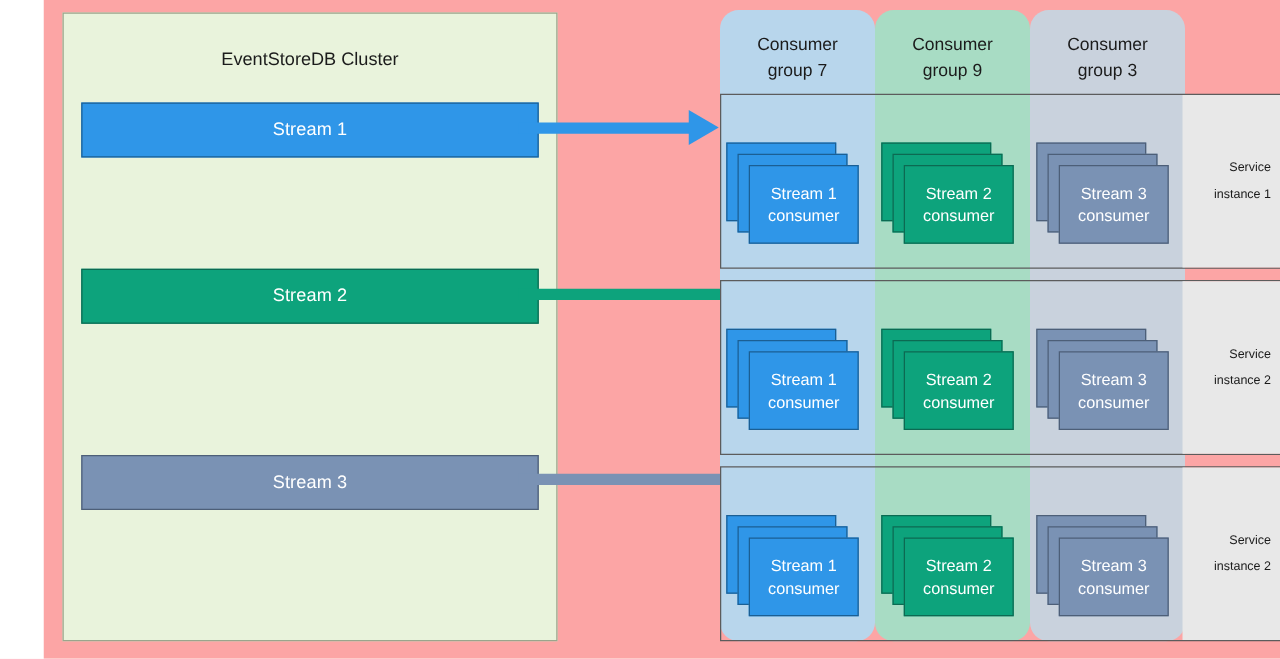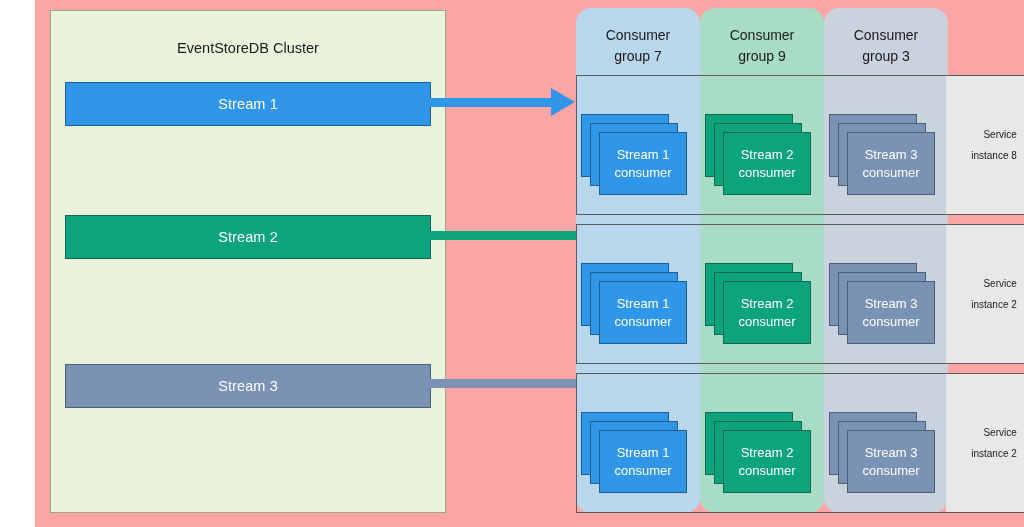--- a/index.html
+++ b/index.html
@@ -228,21 +228,21 @@
       <div class="card back2"></div>
       <div class="card back1"></div>
       <div class="card front">
         <span>Stream 3</span>
         <span>consumer</span>
       </div>
     </div>
     <div class="instance-label">
       <div>
         <span>Service</span><br>
-        <span>instance 8</span>
+        <span>instance 1</span>
       </div>
     </div>
   </div>
 
   <div class="instance-row r2">
     <div class="consumer-stack c1 blue">
       <div class="card back2"></div>
       <div class="card back1"></div>
       <div class="card front">
         <span>Stream 1</span>

